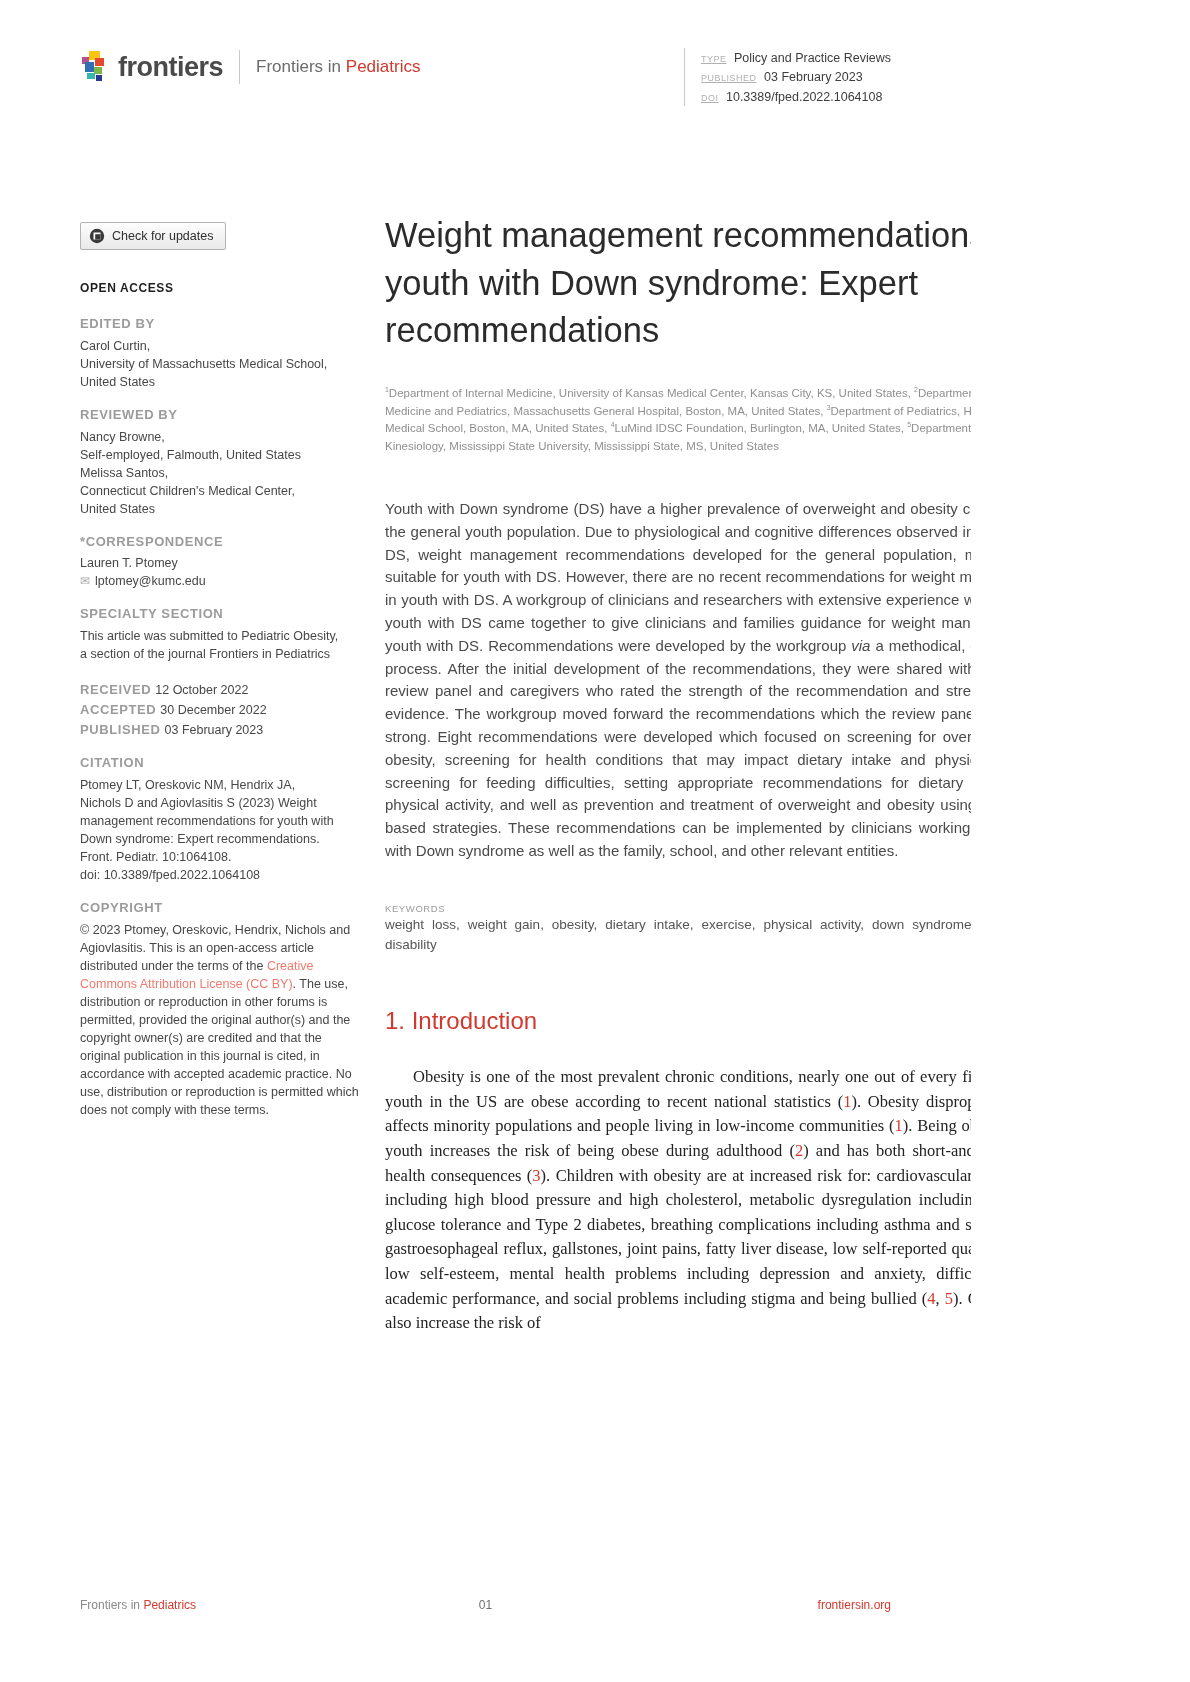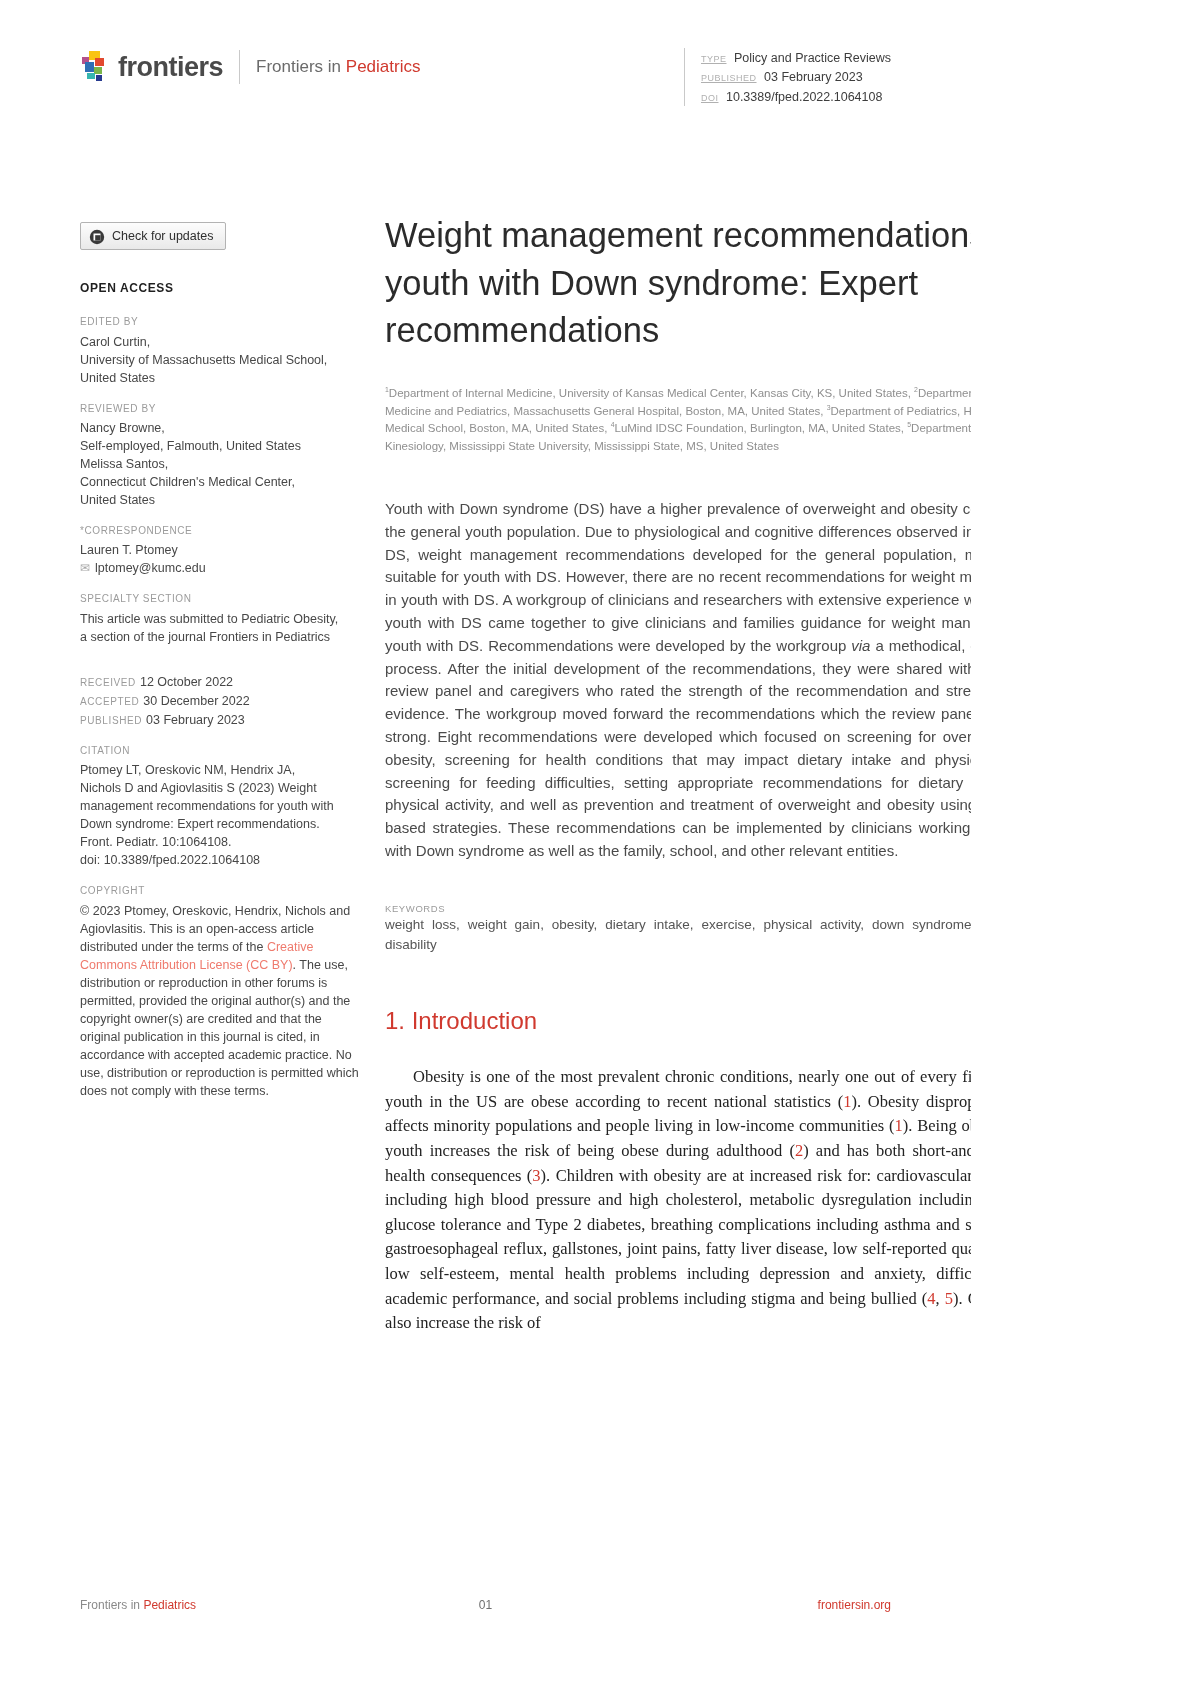--- a/index.html
+++ b/index.html
@@ -17,25 +17,25 @@
   .journal-name .accent{color:#d0392e;}
   .meta-block{position:absolute;right:0;top:0;display:flex;}
   .meta-rule{width:1px;background:#c9c9c9;margin-right:16px;}
   .meta-rows{display:flex;flex-direction:column;gap:3px;padding-top:2px;}
   .meta-row{font-size:12.5px;color:#3d3d3d;line-height:1.3;}
   .meta-label{font-size:9px;color:#b0b0b0;letter-spacing:.5px;margin-right:4px;text-decoration:underline;}
 
   
   .sidebar{position:absolute;left:80px;top:222px;width:284px;font-size:12.5px;
            color:#474747;line-height:1.44;}
-  .check-badge{display:inline-flex;align-items:flex-end;gap:7px;border:1px solid #b3b3b3;
+  .check-badge{display:inline-flex;align-items:center;gap:7px;border:1px solid #b3b3b3;
            background:linear-gradient(#fdfdfd,#e9e9e9);border-radius:2px;
            padding:4px 12px 4px 8px;font-size:12.5px;color:#2f2f2f;margin-bottom:30px;cursor:pointer;}
   .open-access{font-size:12px;font-weight:700;color:#1f1f1f;letter-spacing:.6px;margin-bottom:18px;}
-  .side-label{font-size:10px;color:#9b9b9b;letter-spacing:.6px;margin-bottom:3px;margin-top:15px;}
+  .side-label{font-size:13px;color:#9b9b9b;letter-spacing:.6px;margin-bottom:3px;margin-top:15px;font-weight:bold;}
   .side-text{white-space:pre-line;}
   .side-inline{margin-top:1px;}
   .side-inline .side-label{display:inline;margin:0 4px 0 0;}
   .email-row{display:flex;align-items:center;gap:5px;}
   .email-icon{color:#a8a8a8;font-size:12px;}
   .email-link{color:#474747;text-decoration:none;cursor:pointer;}
   .seg-link{color:#ef7a6d;cursor:pointer;}
   .seg-sup{vertical-align:super;font-size:60%;line-height:0;}
   .seg-i{font-style:italic;}
   .seg-cite{color:#d0392e;cursor:pointer;}
@@ -133,21 +133,21 @@
     <div class="email-row">
       <span class="email-icon">✉</span>
       <span class="email-link">lptomey@kumc.edu</span>
     </div>
 
 
     <div class="side-label">SPECIALTY SECTION</div>
     <div class="side-text">This article was submitted to Pediatric Obesity,
 a section of the journal Frontiers in Pediatrics</div>
 
-    <div style="margin-top:27px;">
+    <div style="margin-top:18px;">
       <div class="side-inline">
         <span class="side-label">RECEIVED</span><span>12 October 2022</span>
       </div>
       <div class="side-inline">
         <span class="side-label">ACCEPTED</span><span>30 December 2022</span>
       </div>
       <div class="side-inline">
         <span class="side-label">PUBLISHED</span><span>03 February 2023</span>
       </div>
     </div>

